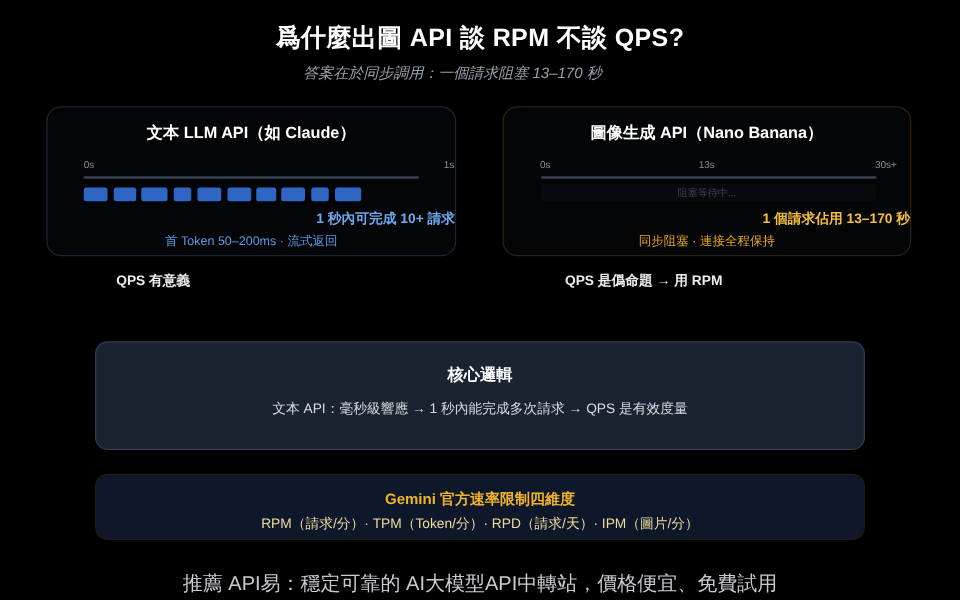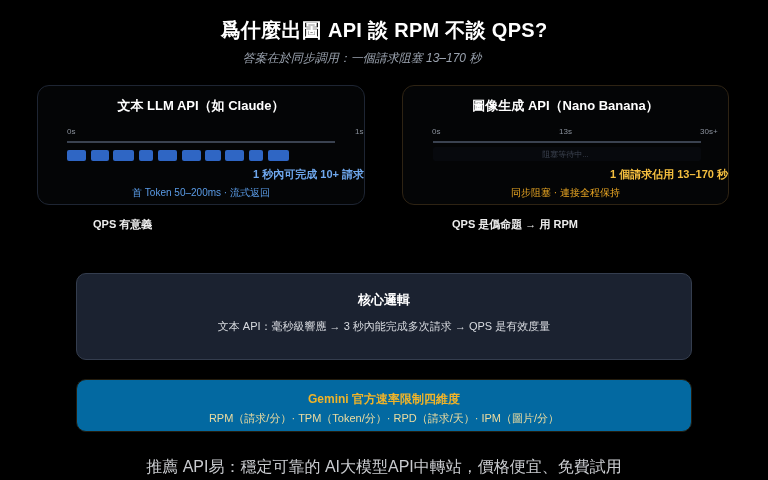--- a/index.html
+++ b/index.html
@@ -22,21 +22,21 @@
   .wait-text { position:absolute; left:0; right:0; top:63px; text-align:center; font-size:8px; color:#3d4452; }
   .line1 { position:absolute; left:0; right:0; top:81px; text-align:right; font-size:11px; font-weight:bold; }
   .line2 { position:absolute; left:0; right:0; top:100px; text-align:center; font-size:10px; }
   .verdict { position:absolute; top:131px; font-size:11px; font-weight:bold; color:#ececec; }
 
   .core { position:absolute; left:76px; top:273px; width:616px; height:87px; background:#1b2230; border:1px solid #343d4e; border-radius:10px; box-sizing:border-box;padding-left:32px; }
   .core-title { position:absolute; left:0; right:0; top:17px; text-align:center; font-size:13px; font-weight:bold; color:#fff; }
   .core-l1 { position:absolute; left:0; right:0; top:45px; text-align:center; font-size:11px; color:#d8dbe0; }
   .core-l2 { position:absolute; left:0; right:0; top:63px; text-align:center; font-size:11px; color:#f0b429; }
 
-  .gem { position:absolute; left:76px; top:379px; width:616px; height:53px; background:#0369a1; border:1px solid #241c0d; border-radius:10px; box-sizing:border-box; }
+  .gem { position:absolute; left:76px; top:379px; width:616px; height:53px; background:#0f172a; border:1px solid #241c0d; border-radius:10px; box-sizing:border-box; }
   .gem-title { position:absolute; left:0; right:0; top:11px; text-align:center; font-size:12px; font-weight:bold; color:#f0b429; }
   .gem-dims { position:absolute; left:0; right:0; top:31px; text-align:center; font-size:11px; color:#ecdca0; }
 
   .footer { left:0; width:768px; top:457px; text-align:center; font-size:16px; color:#c9cbcf; }
 </style>
 </head>
 <body>
 
 <div class="abs title">爲什麼出圖 API 談 RPM 不談 QPS?</div>
 <div class="abs subtitle">答案在於同步調用：一個請求阻塞 13–170 秒</div>
@@ -71,21 +71,21 @@
   <div class="axis" style="left:30px;width:268px"></div>
   <div class="wait-bar"></div>
   <div class="wait-text">阻塞等待中...</div>
   <div class="line1" style="color:#f5bf3f">1 個請求佔用 13–170 秒</div>
   <div class="line2" style="color:#e9a623">同步阻塞 · 連接全程保持</div>
   <div class="verdict" style="left:49px">QPS 是僞命題 → 用 RPM</div>
 </div>
 
 <div class="core">
   <div class="core-title">核心邏輯</div>
-  <div class="core-l1">文本 API：毫秒級響應 → 3 秒內能完成多次請求 → QPS 是有效度量</div>
+  <div class="core-l1">文本 API：毫秒級響應 → 1 秒內能完成多次請求 → QPS 是有效度量</div>
 </div>
 
 <div class="gem">
   <div class="gem-title">Gemini 官方速率限制四維度</div>
   <div class="gem-dims">RPM（請求/分）· TPM（Token/分）· RPD（請求/天）· IPM（圖片/分）</div>
 </div>
 
 <div class="abs footer">推薦 API易：穩定可靠的 AI大模型API中轉站，價格便宜、免費試用</div>
 
 </body></html>

